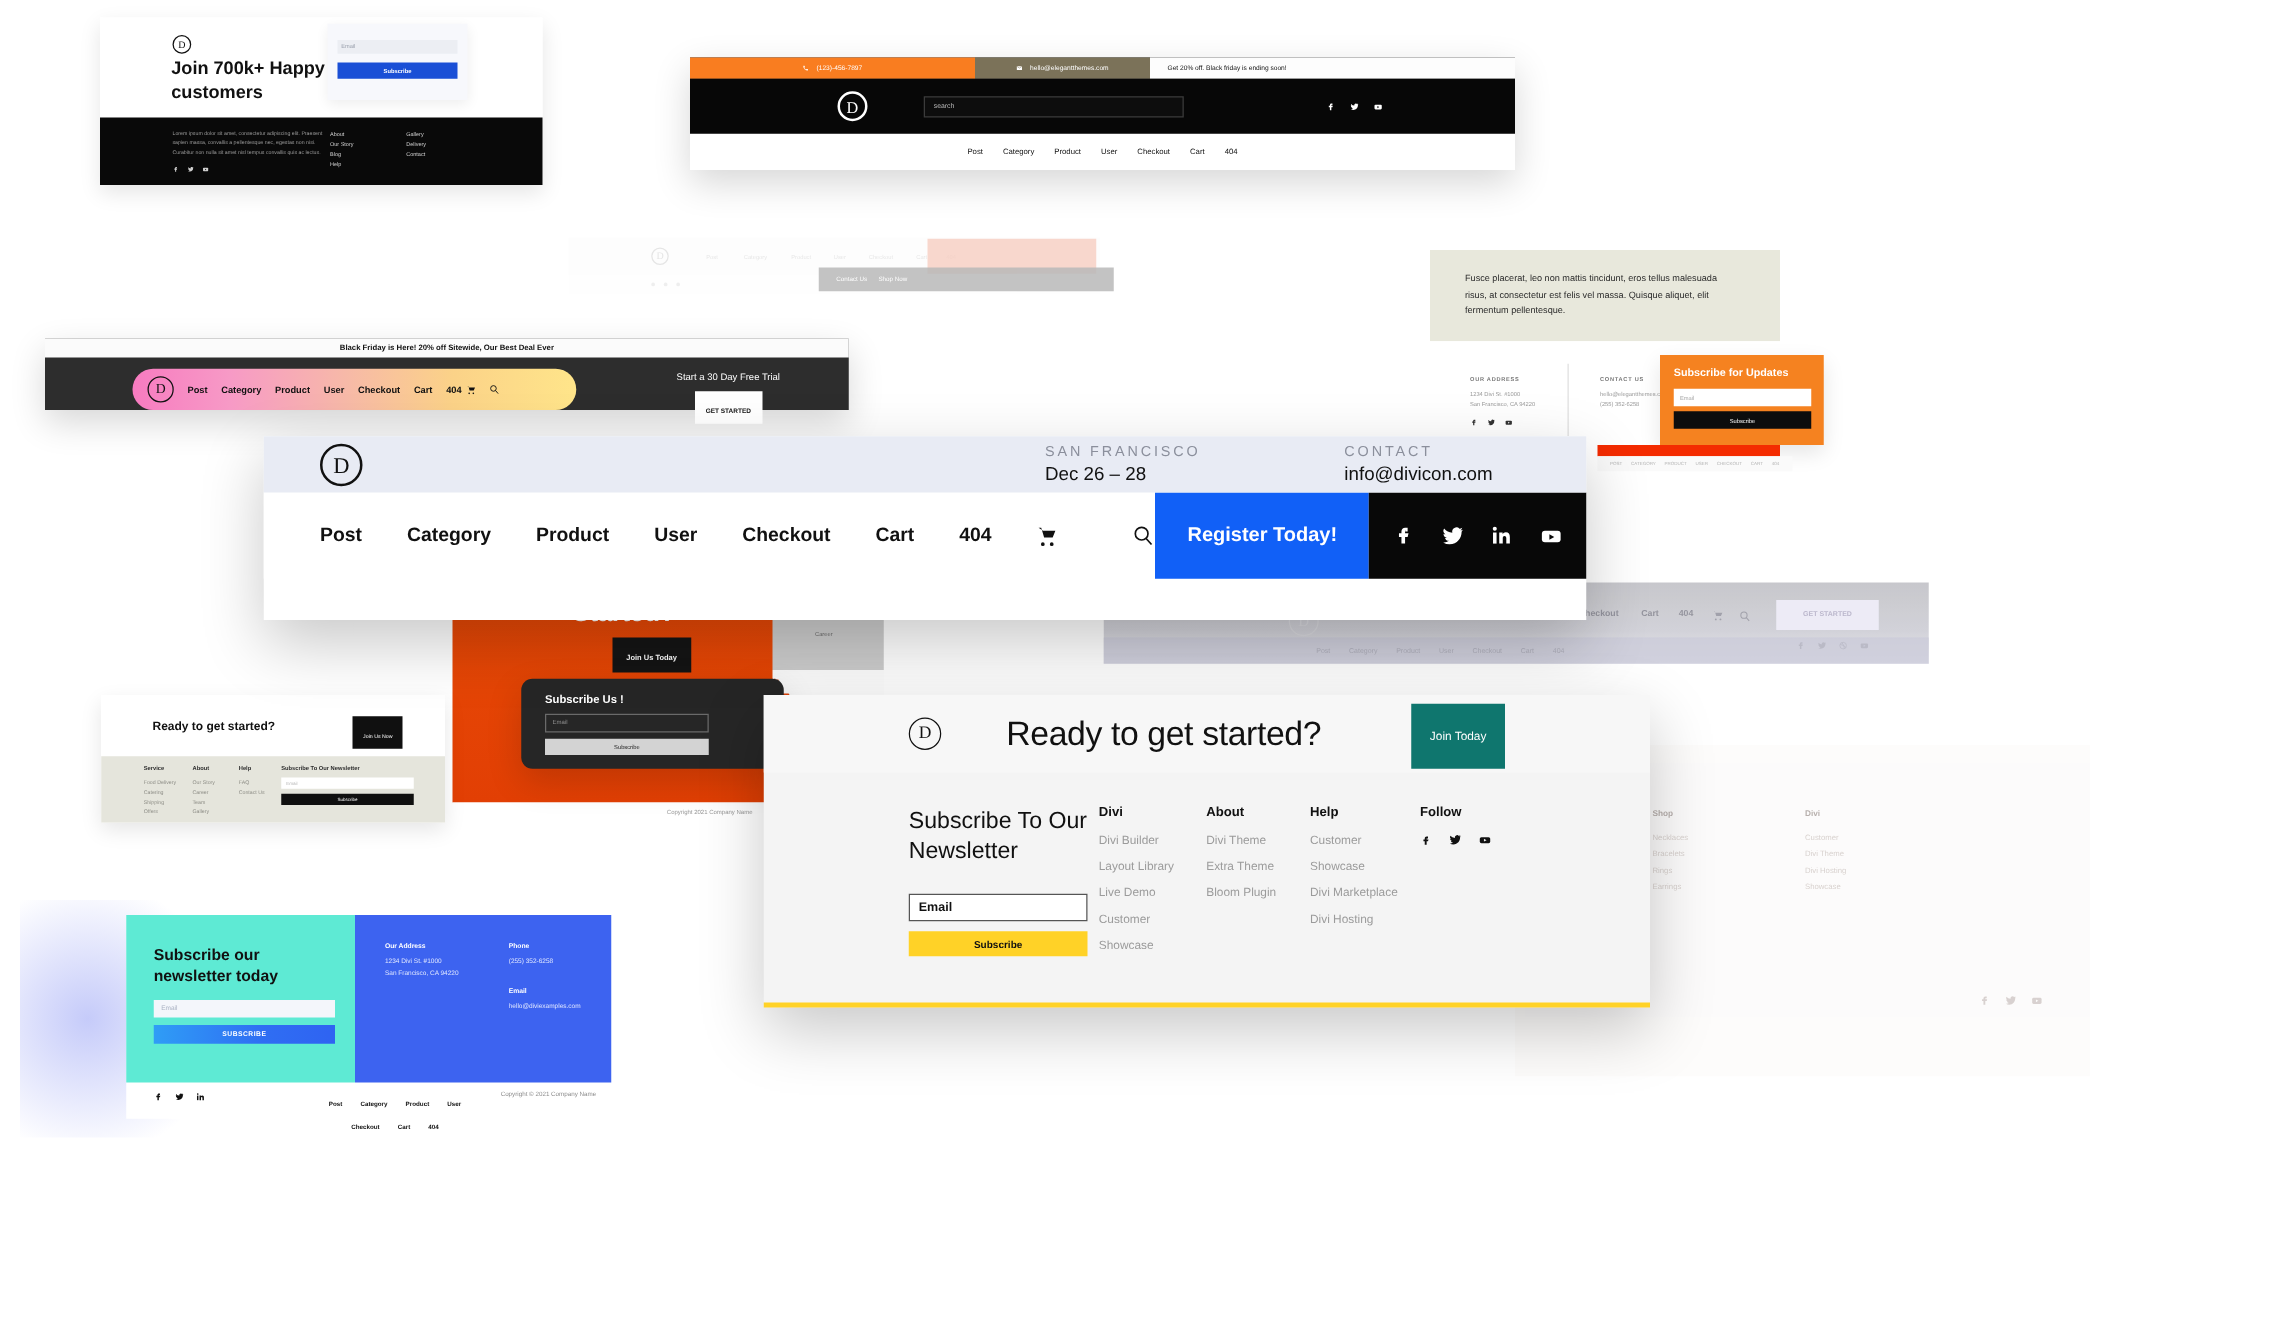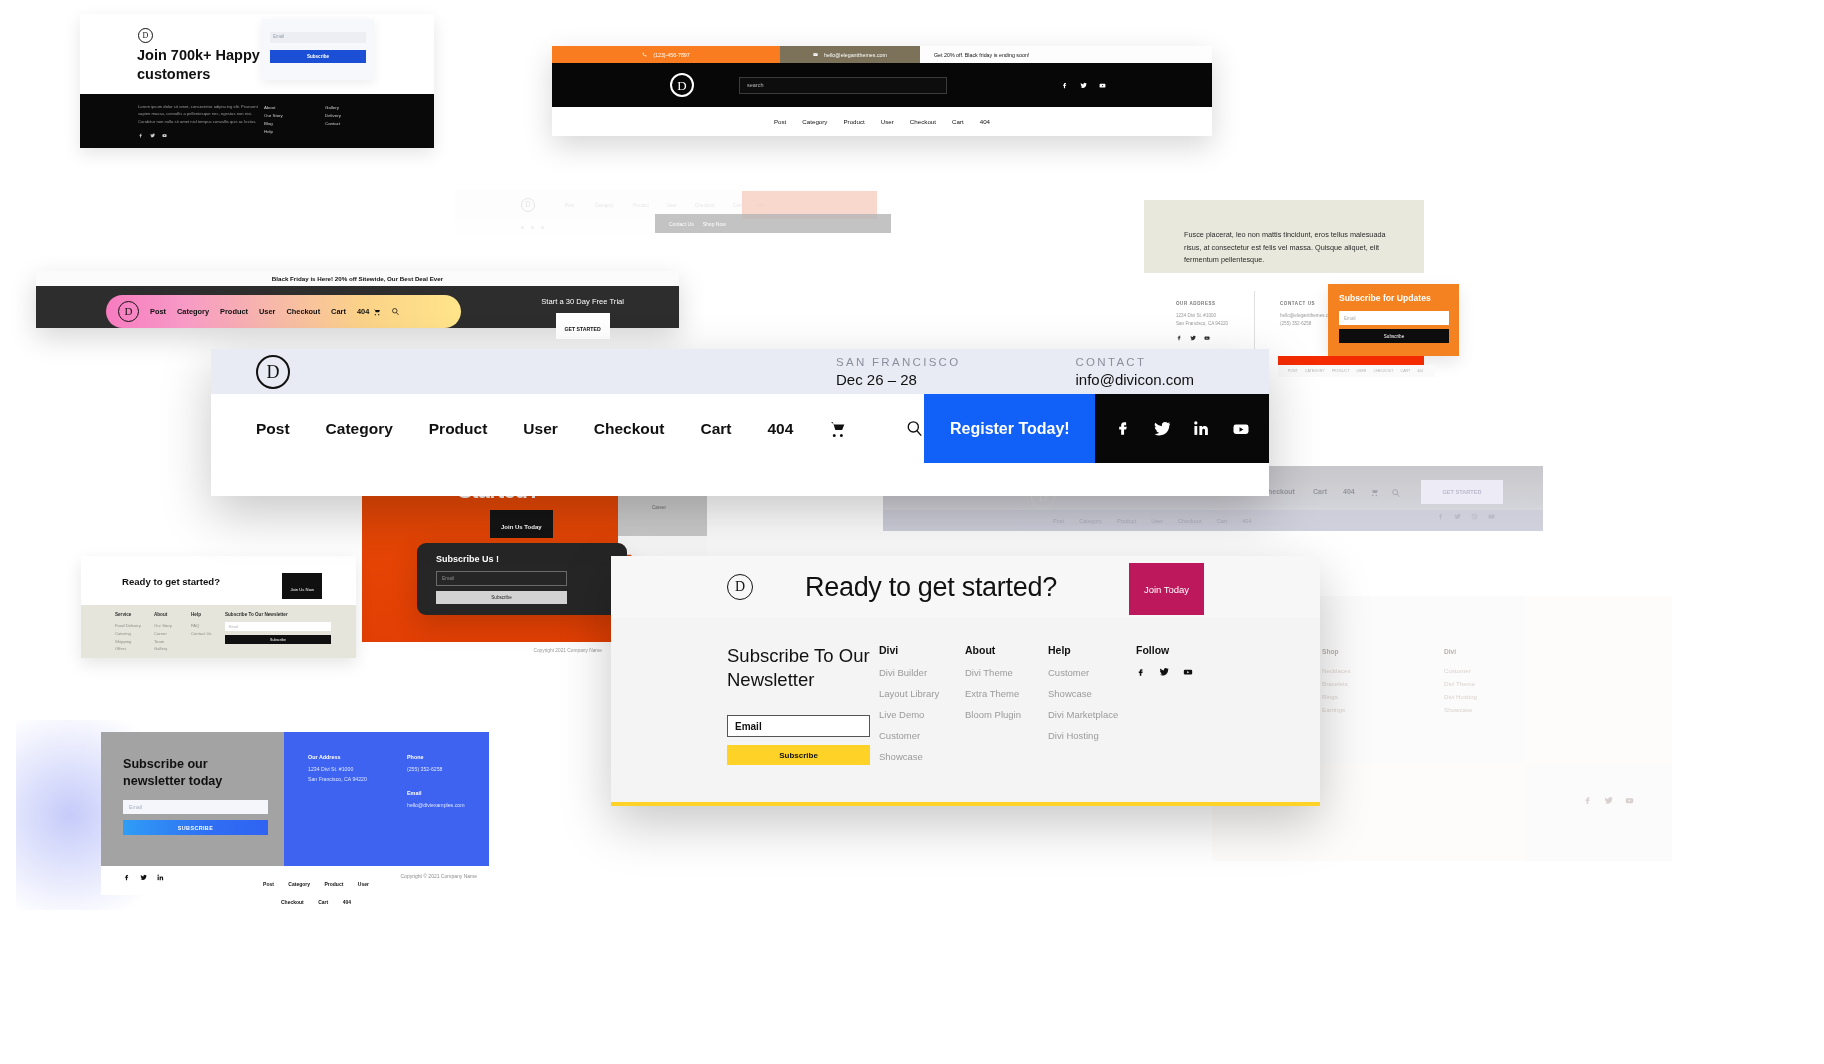--- a/index.html
+++ b/index.html
@@ -41,21 +41,21 @@
   #mh-cta span{color:#fff;font-weight:700;font-size:16px;}
   #mh-social{width:199px;background:#080808;display:flex;align-items:center;justify-content:center;gap:22px;}
   #mh-social .si{color:#fff;display:inline-flex;}
 
   
   #main-footer{left:611px;top:556px;width:709px;height:250px;background:#f4f4f4;z-index:61;}
   #mf-top{height:62px;background:#f7f7f7;display:flex;align-items:center;position:relative;}
   #mf-top .dlogo{width:26px;height:26px;border-width:1.8px;border-color:#111;color:#111;font-size:14px;margin-left:116px;}
   #mf-head{margin-left:52px;font-size:27px;font-weight:400;color:#111;position:relative;letter-spacing:-.3px;}
   #mf-head .hl{position:absolute;left:0;right:6px;bottom:0px;height:7px;background:#ffd83b;z-index:-1;}
-  #mf-join{position:absolute;right:116px;top:7px;width:75px;height:52px;background:#be185d;
+  #mf-join{position:absolute;right:116px;top:7px;width:75px;height:52px;background:#0f766e;
            display:flex;align-items:center;justify-content:center;}
   #mf-join span{color:#fff;font-size:9.5px;font-weight:400;}
   #mf-body{display:flex;padding:26px 0 0 116px;gap:0;}
   #mf-sub{width:152px;}
   #mf-sub h3{margin:0;font-size:18.5px;line-height:1.28;font-weight:400;color:#111;}
   #mf-email{margin-top:24px;width:143px;height:22px;background:#fff;border:1.4px solid #555;
             display:flex;align-items:center;padding-left:7px;box-sizing:border-box;}
   #mf-email span{font-size:10px;font-weight:700;color:#111;}
   #mf-subbtn{margin-top:8px;width:143px;height:20px;background:#ffd227;display:flex;align-items:center;justify-content:center;}
   #mf-subbtn span{font-size:8px;font-weight:700;color:#111;}
@@ -117,21 +117,21 @@
     display:flex;align-items:center;}
   #c-pill .pill .dlogo{width:21px;height:21px;border-width:1.7px;border-color:#111;color:#111;font-size:11px;margin-left:12px;}
   #c-pill .pill a{font-size:7.4px;font-weight:700;color:#111;text-decoration:none;margin-left:11px;}
   #c-pill .rt{position:absolute;right:55px;top:26px;text-align:center;}
   #c-pill .rt .t{font-size:7.6px;color:#fff;}
   #c-pill .rt .b{margin-top:7px;background:#fff;padding:4px 9px;display:inline-block;}
   #c-pill .rt .b span{font-size:5.2px;font-weight:700;color:#111;}
 
   
   #c-beige{left:1144px;top:200px;width:280px;height:73px;background:#e8e8dc;}
-  #c-beige p{margin:12px;position:absolute;left:28px;top:17px;width:215px;font-size:7.3px;line-height:1.72;color:#2c2c2c;}
+  #c-beige p{margin:0;position:absolute;left:28px;top:17px;width:215px;font-size:7.3px;line-height:1.72;color:#2c2c2c;}
   #c-contact{left:1144px;top:273px;width:280px;height:88px;background:#fff;}
   #c-contact .col{position:absolute;top:28px;}
   #c-contact .lbl{font-size:4.5px;font-weight:700;letter-spacing:.6px;color:#777;margin-bottom:6px;}
   #c-contact .v{font-size:4.6px;color:#999;line-height:1.8;}
   #c-contact .vsep{position:absolute;left:110px;top:18px;width:1px;height:58px;background:#e0e0e0;}
   #c-contact .soc{position:absolute;left:32px;top:62px;display:flex;gap:8px;color:#333;}
   #c-orange{left:1292px;top:284px;width:131px;height:72px;background:#f58220;margin-left:36px;}
   #c-orange h4{margin:0;position:absolute;left:11px;top:9px;font-size:8.6px;font-weight:700;color:#fff;}
   #c-orange .fld{position:absolute;left:11px;top:27px;width:110px;height:14px;background:#fff;display:flex;align-items:center;padding-left:5px;box-sizing:border-box;}
   #c-orange .fld span{font-size:4.6px;color:#a8a8a8;}
@@ -192,21 +192,21 @@
   #c-faderight .col{position:absolute;}
   #c-faderight .ch{font-size:6.6px;font-weight:700;color:#7d6f6a;margin-bottom:9px;}
   #c-faderight .cl{font-size:6.2px;color:#b8aca7;line-height:2.1;}
   #c-faderight .soc{position:absolute;right:38px;bottom:56px;display:flex;gap:12px;color:#b9adaa;}
 
   
   #c-blue{left:101px;top:732px;width:388px;height:163px;z-index:40;}
   #c-blue .glow{position:absolute;left:-85px;top:-12px;width:180px;height:190px;
      background:radial-gradient(circle at 30% 50%, rgba(150,160,245,.55), rgba(255,255,255,0) 70%);}
   #c-blue .inner{position:absolute;inset:0;background:#fff;}
-  #c-blue .left{position:absolute;left:0;top:0;width:183px;height:134px;background:#a3a3a3;}
+  #c-blue .left{position:absolute;left:0;top:0;width:183px;height:134px;background:#5eead4;}
   #c-blue h3{margin:0;position:absolute;left:22px;top:24px;width:145px;font-size:12.6px;line-height:1.33;font-weight:700;color:#111;}
   #c-blue .fld{position:absolute;left:22px;top:68px;width:145px;height:14px;background:#f4f6fb;display:flex;align-items:center;padding-left:6px;box-sizing:border-box;}
   #c-blue .fld span{font-size:5.2px;color:#a9b0c2;}
   #c-blue .btn{position:absolute;left:22px;top:88px;width:145px;height:15px;background:linear-gradient(90deg,#2f9df6 0%,#2f6ef3 60%,#2f63f2 100%);display:flex;align-items:center;justify-content:center;}
   #c-blue .btn span{font-size:5.4px;color:#fff;font-weight:700;letter-spacing:.4px;}
   #c-blue .right{position:absolute;left:183px;top:0;width:205px;height:134px;background:#3d63f0;}
   #c-blue .right .lbl{position:absolute;font-size:5.4px;font-weight:700;color:#fff;}
   #c-blue .right .v{position:absolute;font-size:5.2px;color:#dfe6ff;line-height:1.85;}
   #c-blue .soc{position:absolute;left:22px;top:142px;display:flex;gap:10px;color:#111;}
   #c-blue .navmid{position:absolute;left:155px;top:140px;width:120px;text-align:center;}

